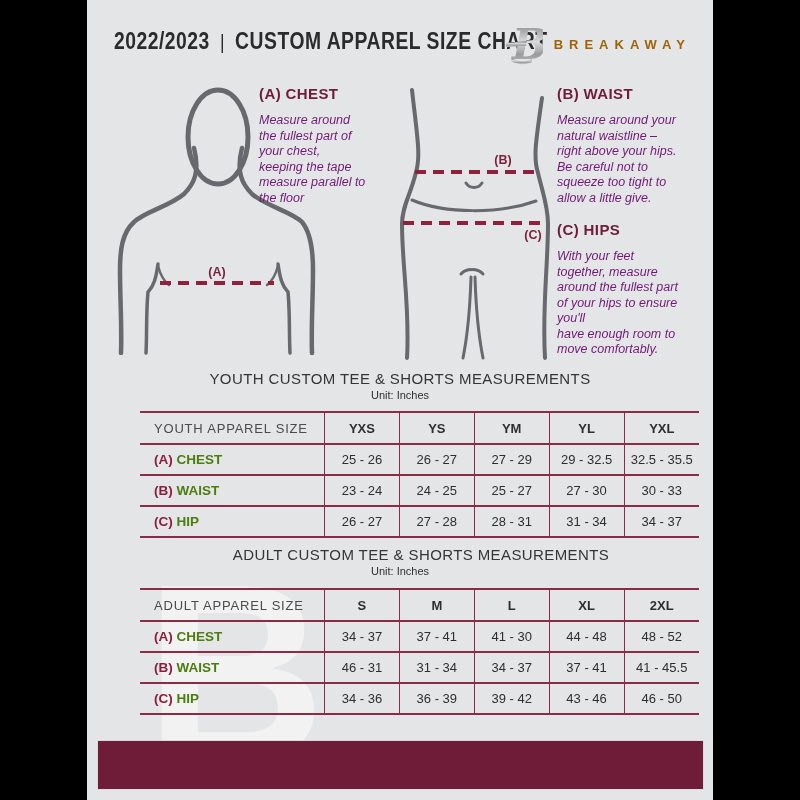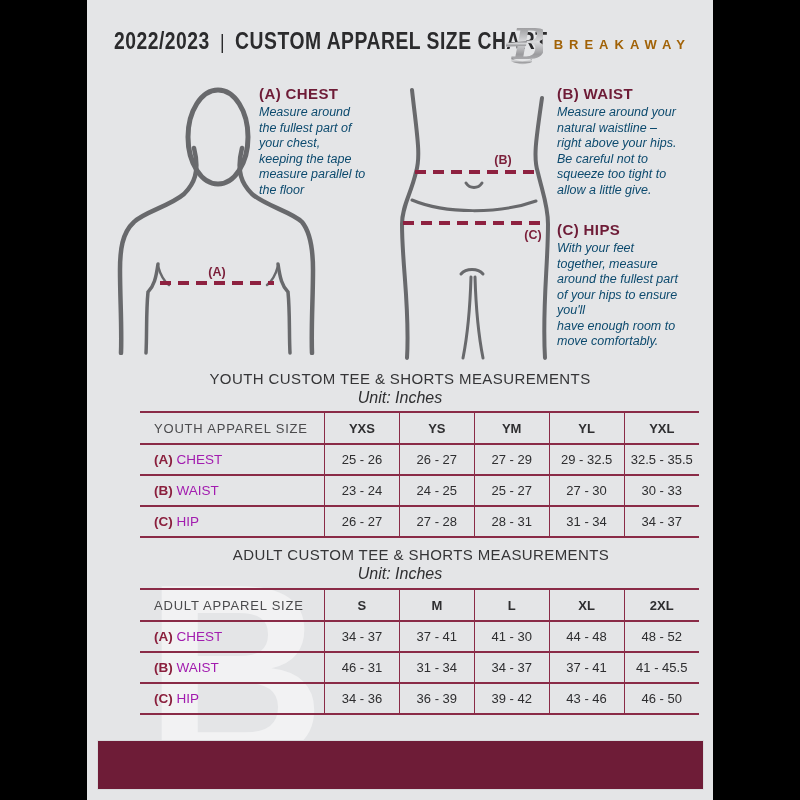--- a/index.html
+++ b/index.html
@@ -9,51 +9,51 @@
 
   
   .hdr-title{position:absolute;left:27px;top:28px;font-size:23px;font-weight:bold;color:#2b2b2d;
              letter-spacing:.6px;transform:scaleX(.84);transform-origin:left center;white-space:nowrap;}
   .hdr-title .divider{font-weight:normal;color:#2b2b2d;margin:0 12px;font-size:21px;}
   .logo{position:absolute;right:22px;top:22px;display:flex;align-items:center;gap:11px;}
   .brand{font-size:13px;font-weight:bold;letter-spacing:6px;color:#a16207;white-space:nowrap;}
 
   
   .instr-head{position:absolute;font-size:15px;font-weight:bold;color:#6e1c37;letter-spacing:.4px;}
-  .instr-text{position:absolute;font-size:12.5px;font-style:italic;color:#0c4a6e;line-height:1.24;
-              white-space:pre-line;}
+  .instr-text{position:absolute;font-size:12.5px;font-style:italic;color:#701a75;line-height:1.24;
+              white-space:pre-line;margin-top:8px;}
   #instrA-h{left:172px;top:85px;}   #instrA-t{left:172px;top:105px;width:108px;}
   #instrB-h{left:470px;top:85px;}   #instrB-t{left:470px;top:105px;width:122px;}
   #instrC-h{left:470px;top:221px;}  #instrC-t{left:470px;top:241px;width:122px;}
 
   
   .fig{position:absolute;}
   #fig-upper{left:23px;top:80px;}
   #fig-lower{left:308px;top:80px;}
   .bodyline{fill:none;stroke:#68696c;stroke-linecap:round;}
   .dash{fill:none;stroke:#8e2140;stroke-width:4;stroke-dasharray:11 7;}
   .figlabel{font-family:"Liberation Sans",sans-serif;font-size:12.5px;font-weight:bold;fill:#7b1f3a;}
 
   
   .sec-title{position:absolute;width:100%;text-align:center;font-size:15px;font-weight:normal;
              color:#353537;letter-spacing:.4px;}
-  .sec-unit{position:absolute;width:100%;text-align:center;font-size:16px;font-style:italic;color:#2f2f31;}
+  .sec-unit{position:absolute;width:100%;text-align:center;font-size:11px;color:#2f2f31;}
   #youth-title{top:370px;} #youth-unit{top:389px;}
   #adult-title{top:546px;padding-left:21px;} #adult-unit{top:565px;}
 
   
   .size-table{position:absolute;left:53px;width:559px;border-collapse:collapse;table-layout:fixed;}
   #youth-table{top:411px;} #adult-table{top:588px;}
   .size-table td{height:29px;text-align:center;vertical-align:middle;font-size:13px;color:#2e2e30;
                  border-left:1.5px solid #8a2b47;border-bottom:2px solid #8a2b47;padding:0;}
   .size-table td:first-child{border-left:none;text-align:left;padding-left:14px;font-size:13.5px;}
   .size-table tr.head td{border-top:2px solid #8a2b47;font-weight:bold;height:30px;}
   .size-table tr.head td:first-child{font-weight:normal;color:#4b4b4d;letter-spacing:.8px;font-size:13px;}
   .pfx{font-weight:bold;color:#8a1f3d;}
-  .rlabel{color:#a21caf;}
+  .rlabel{color:#4d7c0f;font-weight:bold;}
 
   
   .watermark{position:absolute;left:58px;top:548px;font-size:250px;font-weight:bold;
              color:rgba(255,255,255,.5);line-height:1;pointer-events:none;}
   .footer-bar{position:absolute;left:11px;top:741px;width:605px;height:48px;background:#6e1c37;
               box-shadow:0 0 0 1px #d9dadc;}
 </style>
 </head>
 <body>
 

